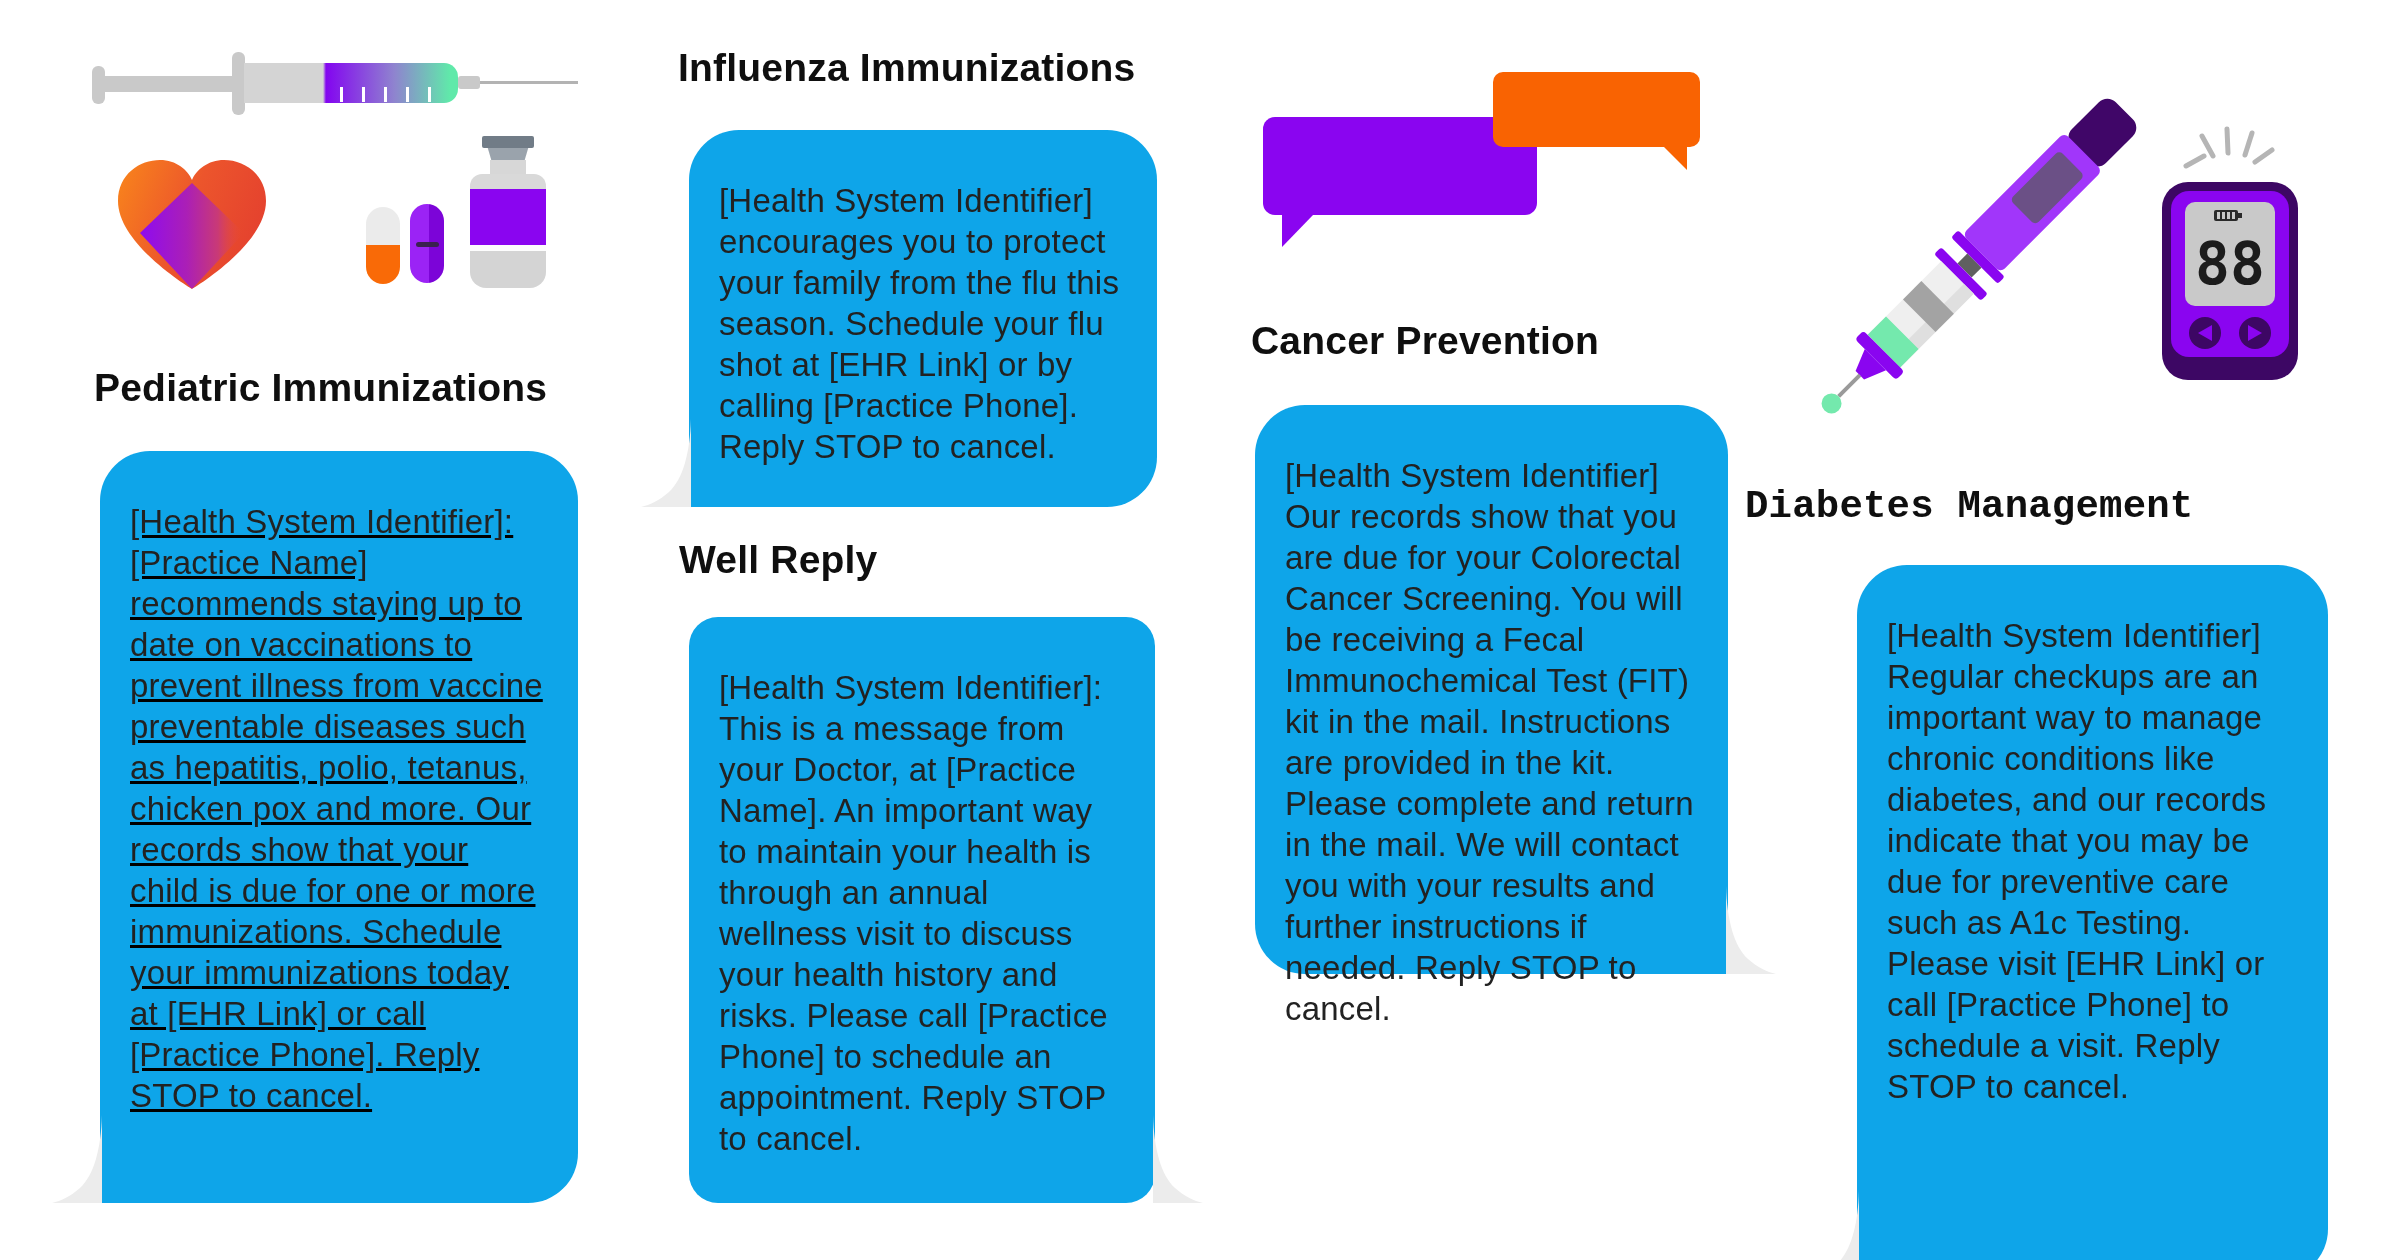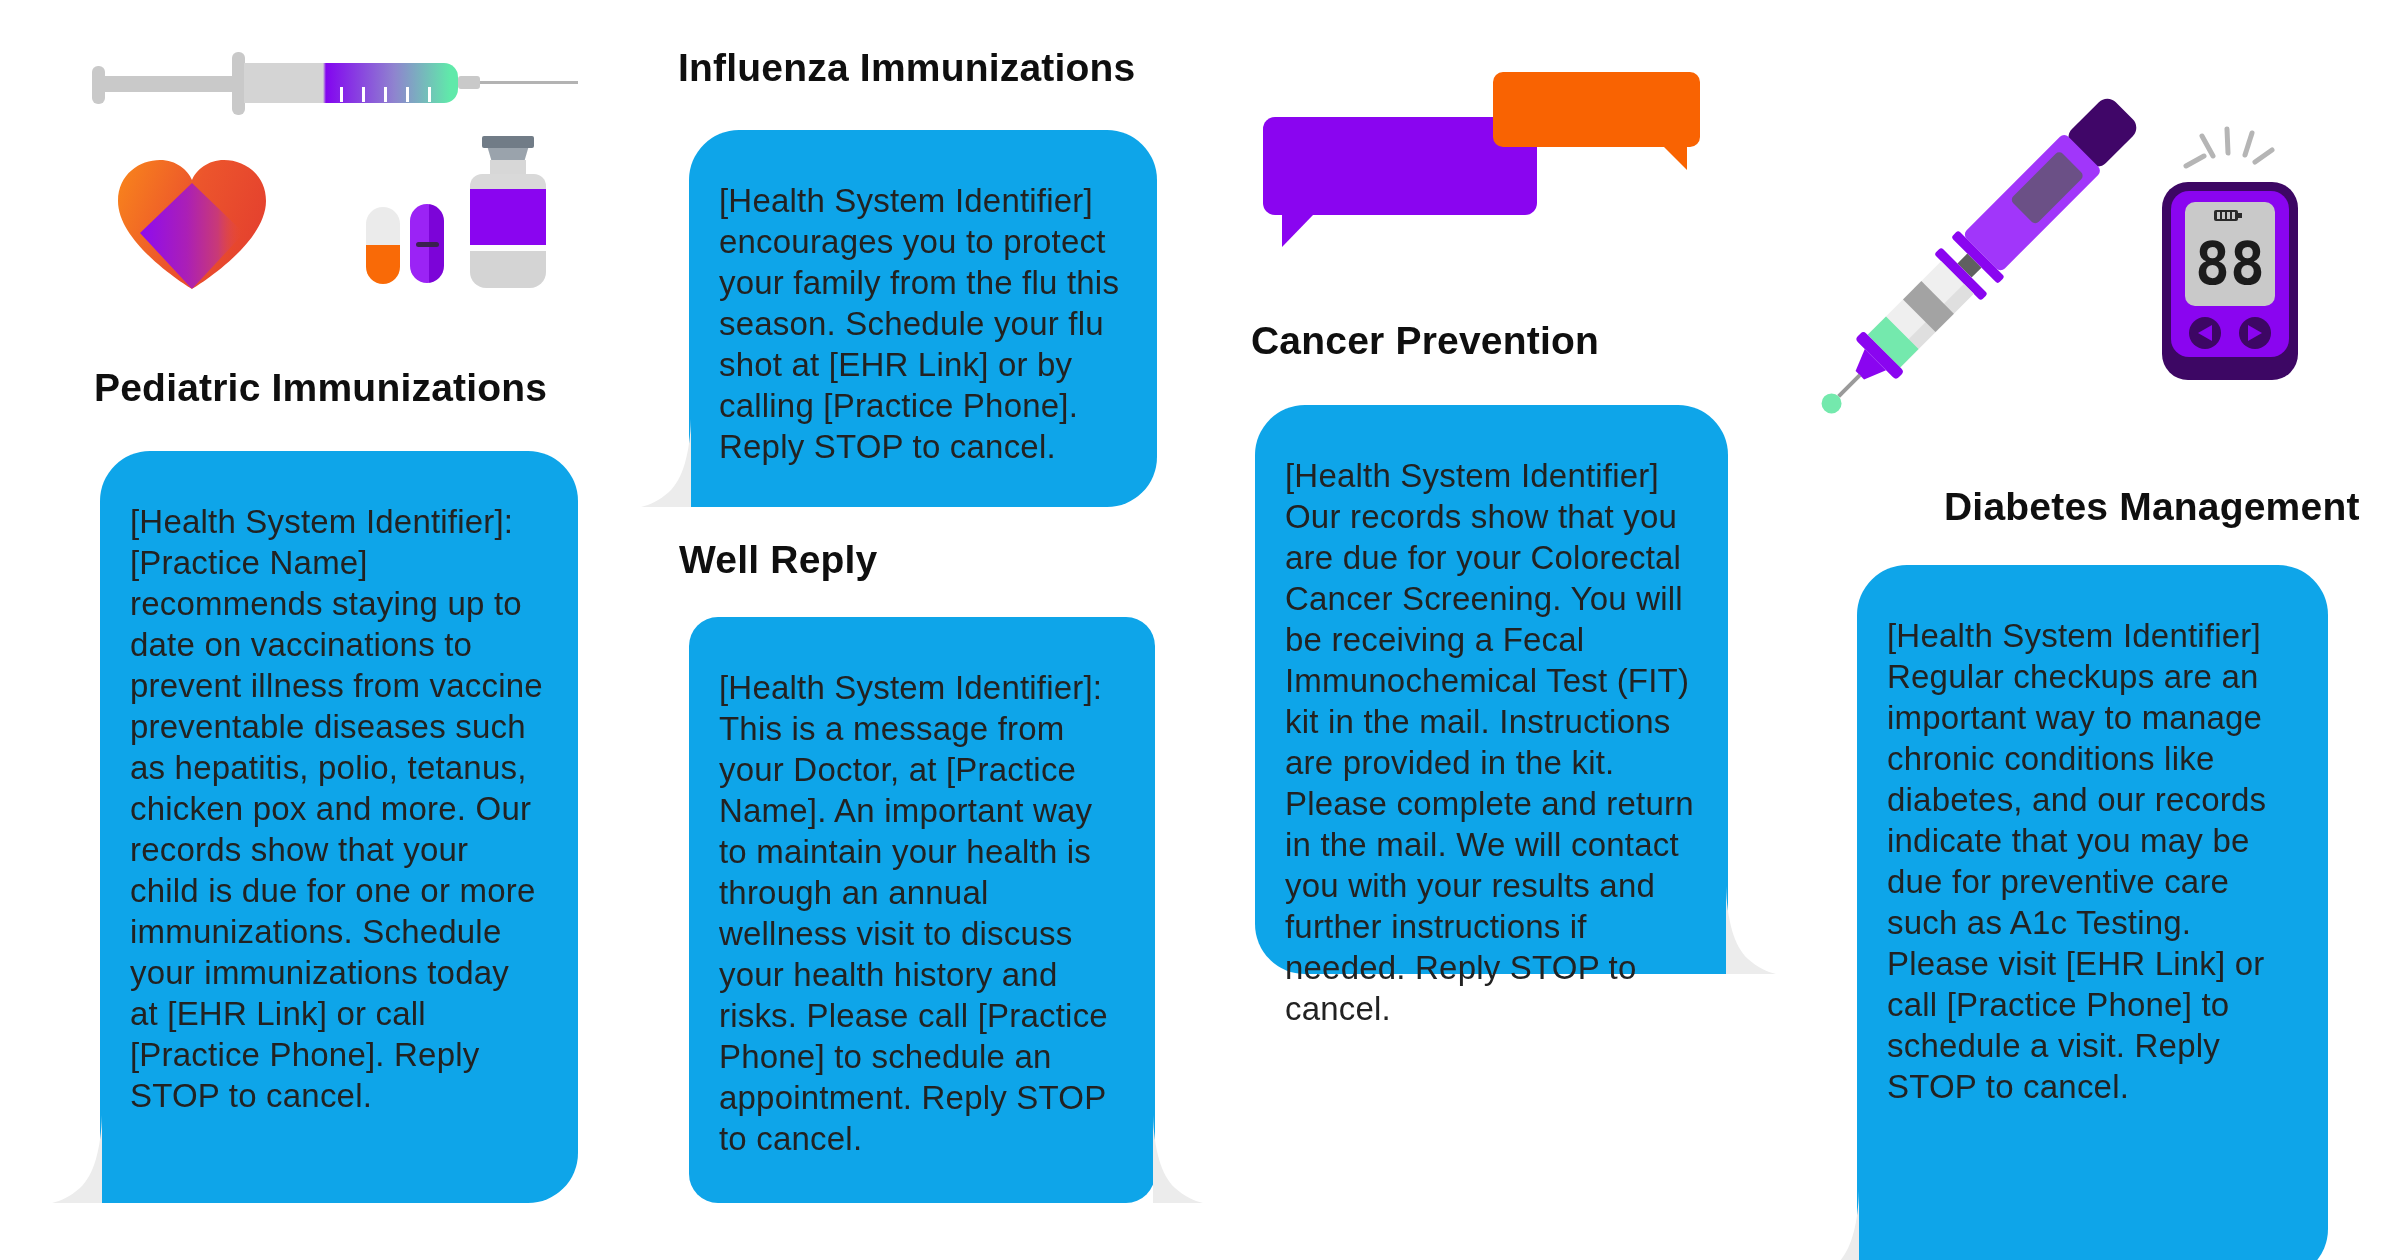--- a/index.html
+++ b/index.html
@@ -9,33 +9,33 @@
   }
   
   .sec-title{
     position:absolute;margin:0;font-size:39px;font-weight:700;color:#0f0f0f;
     letter-spacing:.2px;white-space:nowrap;
   }
   #title-pediatric{left:94px;top:366px;}
   #title-influenza{left:678px;top:46px;}
   #title-well{left:679px;top:538px;}
   #title-cancer{left:1251px;top:319px;text-align:right;}
-  #title-diabetes{left:1944px;top:485px;}
+  #title-diabetes{left:1745px;top:485px;font-family:Liberation Mono, monospace;}
   
   .bubble{position:absolute;background:#0ea5e9;}
   .bubble.tail-left{border-radius:50px 50px 50px 0;}
   .bubble.tail-right{border-radius:50px 50px 0 50px;}
   .bubble p{
     margin:0;padding:50px 34px 0 30px;font-size:33px;line-height:41px;
     color:#222222;letter-spacing:.2px;
   }
   .tail{position:absolute;bottom:0;width:50px;height:88px;}
   .tail.left{left:-48px;}
   .tail.right{right:-48px;}
-  #bubble-pediatric{left:100px;top:451px;width:478px;height:752px;}
+  #bubble-pediatric{left:100px;top:451px;width:478px;height:752px;text-decoration:underline;}
   #bubble-influenza{left:689px;top:130px;width:468px;height:377px;}
   #bubble-well{left:689px;top:617px;width:466px;height:586px;border-radius:29px;}
   #bubble-cancer{left:1255px;top:405px;width:473px;height:569px;}
   #bubble-diabetes{left:1857px;top:565px;width:471px;height:714px;}
   
   .syringe{position:absolute;left:92px;top:50px;width:500px;height:62px;}
   .syr-knob{position:absolute;left:0;top:16px;width:13px;height:38px;border-radius:6px;background:#c9c9c9;}
   .syr-rod{position:absolute;left:10px;top:26px;width:134px;height:16px;background:#c9c9c9;}
   .syr-flange{position:absolute;left:140px;top:2px;width:13px;height:63px;border-radius:6px;background:#c9c9c9;}
   .syr-barrel{

